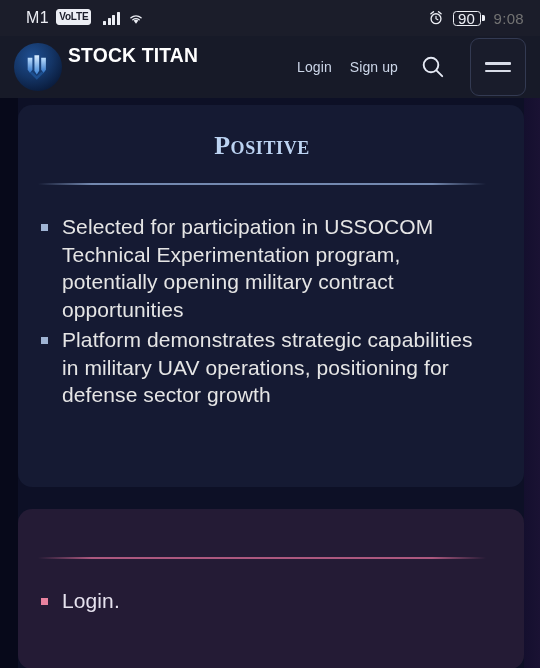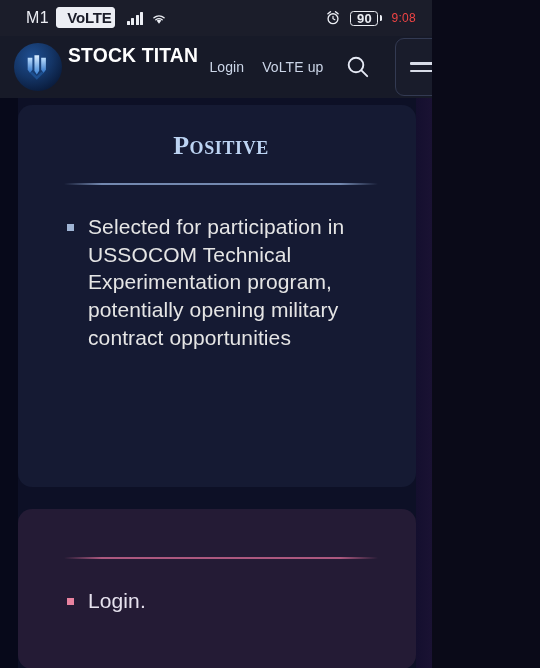--- a/index.html
+++ b/index.html
@@ -11,21 +11,21 @@
   }
 
   body {
     background: #0a0a18;
     font-family: "Liberation Sans", sans-serif;
     -webkit-font-smoothing: antialiased;
   }
 
   .device {
     position: relative;
-    width: 432px;
+    width: 540px;
     height: 668px;
     background: #0b0b1a;
     overflow: hidden;
   }
 
   
   .statusbar {
     position: relative;
     height: 36px;
     background: #1b1d2a;
@@ -42,24 +42,24 @@
   .sb-left { gap: 7px; }
   .sb-right { gap: 9px; }
 
   .carrier { font-size: 16px; color: #eceef4; letter-spacing: .5px; }
 
   .volte {
     border: 1.6px solid #eceef4;
     border-radius: 3px;
     background: #eceef4;
     color: #1b1d2a;
-    font-size: 15px;
+    font-size: 10px;
     font-weight: bold;
     line-height: 1;
-    padding: 2px 2px 2px 10px;
+    padding: 2px 2px 2px 2px;
     letter-spacing: -.2px;
     transform: translateY(-1px);
   }
 
   .bars { display: flex; align-items: flex-end; gap: 1.5px; height: 14px; margin-left: 5px; }
   .bars i { display: block; width: 3px; background: #eceef4; border-radius: .5px; }
   .bars i:nth-child(1) { height: 4px; }
   .bars i:nth-child(2) { height: 7px; }
   .bars i:nth-child(3) { height: 10px; }
   .bars i:nth-child(4) { height: 13px; }
@@ -76,33 +76,33 @@
     border: 1.7px solid #eceef4;
     border-radius: 3.5px;
     height: 15px;
     min-width: 28px;
     display: flex;
     align-items: center;
     justify-content: center;
     padding: 0 3px;
   }
   .battery .lvl {
-    font-size: 13px;
-    font-weight: bold;
+    font-size: 15px;
+    font-weight: normal;
     color: #eceef4;
     line-height: 1;
   }
   .battery .nub {
     width: 2.5px;
     height: 6px;
     background: #eceef4;
     border-radius: 0 1.5px 1.5px 0;
     margin-left: 1.5px;
   }
-  .clock { font-size: 12px; color: #ef4444; letter-spacing: .3px; }
+  .clock { font-size: 15px; color: #737373; letter-spacing: .3px; }
 
   
   .header {
     position: relative;
     height: 62px;
     background: #171a28;
     display: flex;
     align-items: center;
     padding: 0 14px 0 14px;
     z-index: 20;
@@ -183,21 +183,21 @@
 
   .content {
     position: absolute;
     inset: 0;
     padding: 0 16px 0 18px;
   }
 
   .card {
     position: relative;
     border-radius: 14px;
-    padding: 26px 30px 30px 38px;
+    padding: 26px 30px 30px 12px;
   }
 
   .card.positive {
     background: #151a33;
     margin-top: 7px;
     min-height: 382px;
   }
   .card.negative {
     background: #241b35;
     margin-top: 22px;
@@ -312,21 +312,21 @@
           <path d="M12.2 3.5 h5 v16.5 l-2.5 4 -2.5 -4 Z" fill="url(#lg2)"></path>
           <path d="M19.4 6 h5 v13 l-2.5 3.5 -2.5 -3.5 Z" fill="url(#lg1)"></path>
           <path d="M7.5 22.5 L14.7 29.5 L22 22.5 L19.6 21 L14.7 25.6 L9.9 21 Z" fill="#1d4f8f"></path>
         </svg>
       </span>
       <span class="brand-name">STOCK TITAN</span>
     </div>
 
     <div class="nav">
       <a class="nav-link" href="#">Login</a>
-      <a class="nav-link" href="#">VoLTE up</a>
+      <a class="nav-link" href="#">Sign up</a>
       <button class="icon-btn">
         <svg width="26" height="26" viewBox="0 0 26 26" aria-hidden="true">
           <circle cx="11" cy="11" r="7.3" stroke="#e6eaf5" stroke-width="1.9" fill="none"></circle>
           <path d="M16.4 16.4 L22.2 22.2" stroke="#e6eaf5" stroke-width="1.9" stroke-linecap="round"></path>
         </svg>
       </button>
       <button class="menu-btn">
         <span class="bars3">
             <span></span>
             <span></span>
@@ -336,20 +336,21 @@
   </div>
 
   <div class="page">
     <div class="content">
 
       <div class="card positive">
         <div class="card-title">Positive</div>
         <div class="divider"></div>
         <ul class="points">
           <li>Selected for participation in USSOCOM Technical Experimentation program, potentially opening military contract opportunities</li>
+          <li>Platform demonstrates strategic capabilities in military UAV operations, positioning for defense sector growth</li>
         </ul>
       </div>
 
       <div class="card negative">
         <div class="divider"></div>
         <ul class="points">
           <li>Login.</li>
         </ul>
       </div>
 

